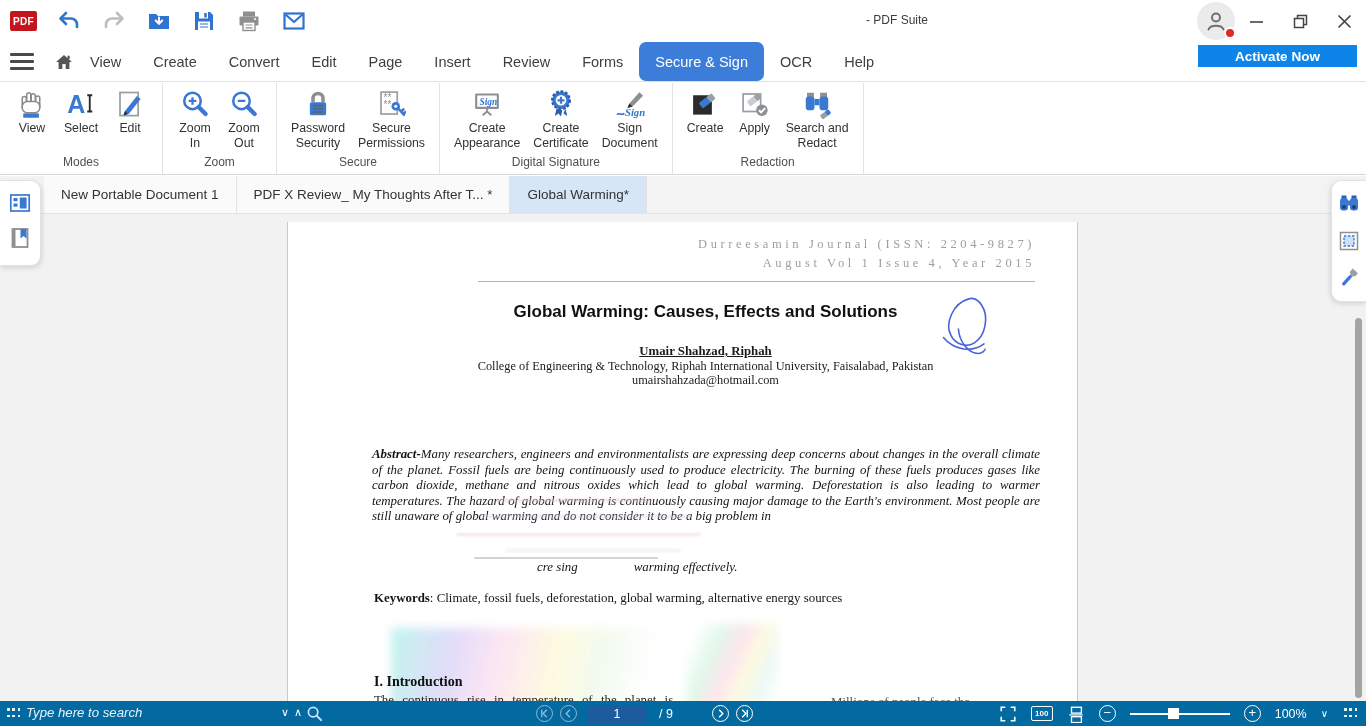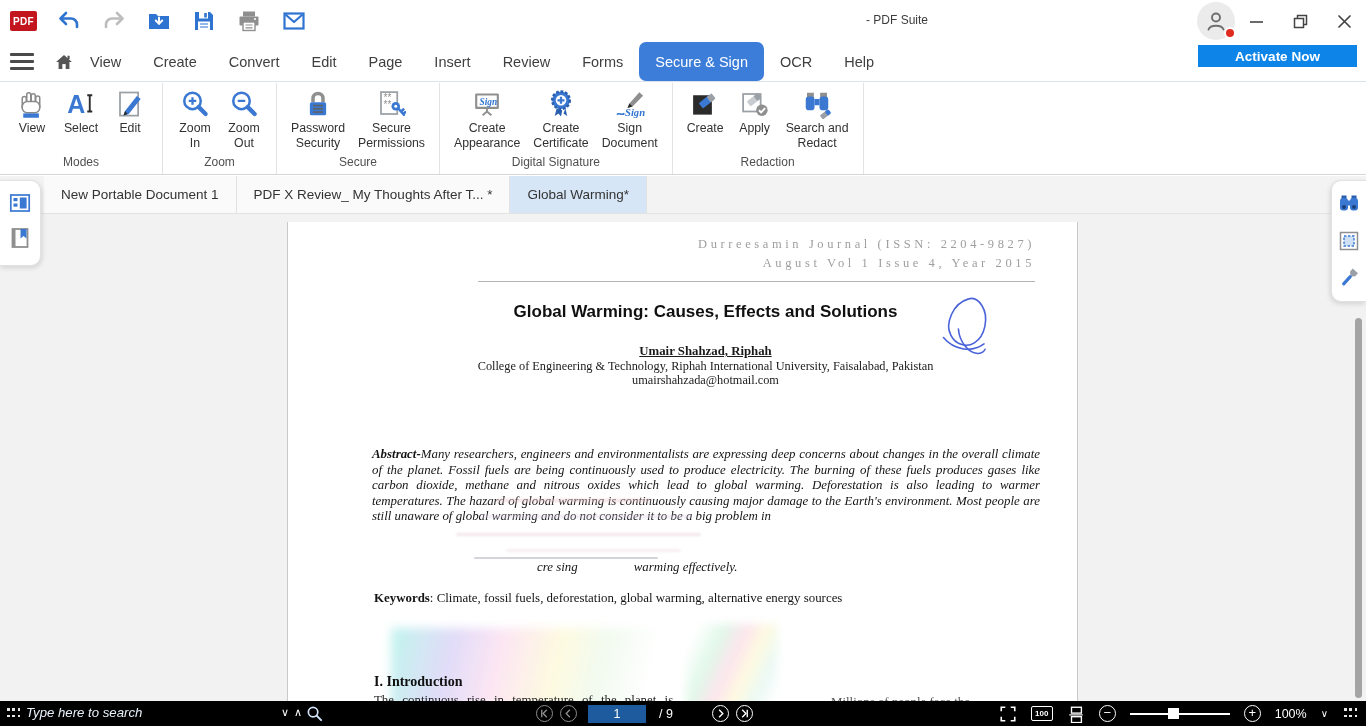--- a/index.html
+++ b/index.html
@@ -100,21 +100,21 @@
   .doc-intro-h { position:absolute; left:86px; top:452px; font-family:"Liberation Serif",serif;
                  font-size:14px; font-weight:bold; color:#101010; z-index:2; }
   .doc-intro-line { position:absolute; left:86px; top:471px; font-family:"Liberation Serif",serif;
                     font-size:12.9px; color:#222; word-spacing:5px; z-index:2; }
   .doc-intro-right { position:absolute; left:543px; top:473px; font-family:"Liberation Serif",serif;
                      font-size:12.9px; color:#555; z-index:2; }
   .vthumb { position:absolute; right:4px; top:104px; width:7px; height:380px; background:#a4a4a4;
             border-radius:4px; z-index:5; cursor:pointer; }
 
   
-  .statusbar { position:absolute; left:0; right:0; bottom:0; height:25px; background:#000000; color:#fff; z-index:8; }
+  .statusbar { position:absolute; left:0; right:0; bottom:0; height:25px; background:#0369a1; color:#fff; z-index:8; }
   .sb-grip { position:absolute; left:7px; top:7px; width:14px; height:11px;
              display:grid; grid-template-columns:repeat(3,1fr); gap:2px; cursor:pointer; }
   .sb-grip i { width:2.5px; height:2.5px; background:rgba(255,255,255,.9); }
   .sb-search { position:absolute; left:26px; top:4px; font-style:italic; font-size:13.2px; color:#eaf2fc; cursor:text; width:240px; }
   .sb-chev { position:absolute; top:5px; font-size:11px; color:#fff; cursor:pointer; }
   .sb-mag { position:absolute; left:306px; top:4px; cursor:pointer; }
   .sb-mag svg { width:17px; height:17px; }
   .sb-nav { position:absolute; left:536px; top:0; height:25px; display:flex; align-items:center; gap:7px; }
   .nav-circle { width:17px; height:17px; border:1.3px solid #fff; border-radius:50%;
                 display:flex; align-items:center; justify-content:center; cursor:pointer; }

